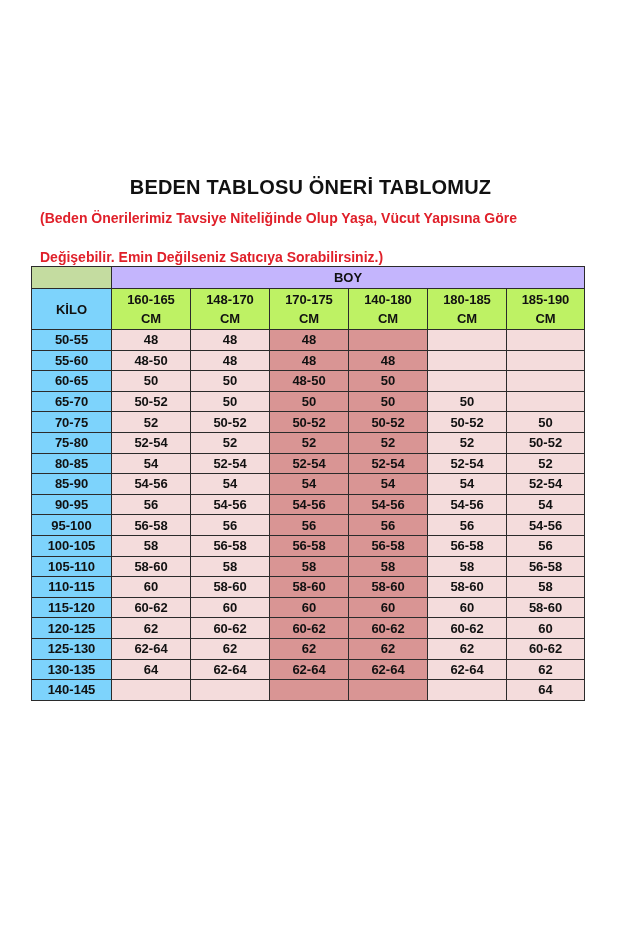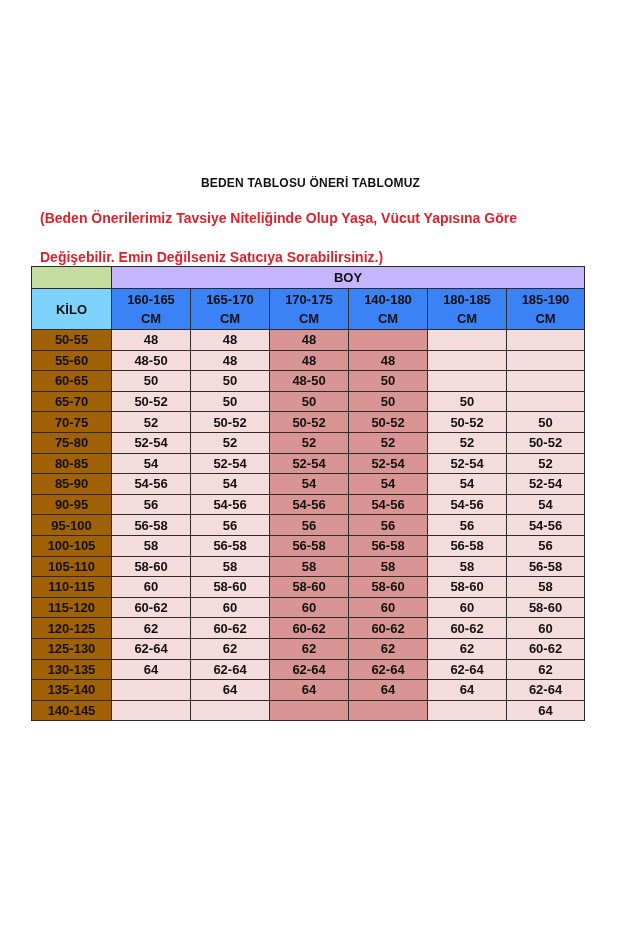--- a/index.html
+++ b/index.html
@@ -1,32 +1,32 @@
 <!DOCTYPE html>
 <html><head>
 <meta charset="utf-8">
 <style>
   html, body { margin: 0; padding: 0; background: #ffffff; }
   body { width: 621px; height: 931px; position: relative; overflow: hidden;
          font-family: "Liberation Sans", "DejaVu Sans", sans-serif; }
   .title { position: absolute; left: 0; width: 621px; top: 176px; text-align: center;
-           font-size: 12px; font-weight: bold; color: #111; letter-spacing: 0.2px; }
+           font-size: 20px; font-weight: bold; color: #111; letter-spacing: 0.2px; }
   .sub { position: absolute; left: 40px; width: 560px; text-align: left;
          font-size: 14px; font-weight: bold; color: #e0202a; }
   .sub1 { top: 210px; }
   .sub2 { top: 249px; }
   table.size { position: absolute; left: 31px; top: 266px; border-collapse: collapse;
                table-layout: fixed; width: 553px; }
   table.size td { border: 1.5px solid #2b2b2b; text-align: center; padding: 0;
                   font-weight: bold; font-size: 13px; color: #111; overflow: hidden; white-space: nowrap; }
   td.corner { background: #c4dca0; height: 21px; }
   td.boy { background: #c4b5fd; height: 21px; font-size: 13px; }
   td.kilo-h { background: #7dd3fc; font-size: 14px; }
-  td.hh { background: #3b82f6; height: 40px; line-height: 19px; font-size: 13px; }
-  td.k { background: #a16207; height: 19.6px; }
+  td.hh { background: #bef264; height: 40px; line-height: 19px; font-size: 13px; }
+  td.k { background: #7dd3fc; height: 19.6px; }
   td.l { background: #f4dcdc; }
   td.d { background: #d99594; }
 </style>
 </head>
 <body>
 
 <div class="title">BEDEN TABLOSU ÖNERİ TABLOMUZ</div>
 <div class="sub sub1">(Beden Önerilerimiz  Tavsiye Niteliğinde  Olup Yaşa, Vücut Yapısına  Göre</div>
 <div class="sub sub2">Değişebilir. Emin Değilseniz  Satıcıya  Sorabilirsiniz.)</div>
 
@@ -41,21 +41,21 @@
       <col style="width:78px">
   </colgroup>
   <tbody id="tbody">
     <tr>
       <td class="corner"></td>
       <td class="boy" colspan="6">BOY</td>
     </tr>
     <tr>
       <td class="kilo-h">KİLO</td>
       <td class="hh"><span>160-165</span><br><span>CM</span></td>
-      <td class="hh"><span>165-170</span><br><span>CM</span></td>
+      <td class="hh"><span>148-170</span><br><span>CM</span></td>
       <td class="hh"><span>170-175</span><br><span>CM</span></td>
       <td class="hh"><span>140-180</span><br><span>CM</span></td>
       <td class="hh"><span>180-185</span><br><span>CM</span></td>
       <td class="hh"><span>185-190</span><br><span>CM</span></td>
     </tr>
   <tr>
         <td class="k">50-55</td>
         <td class="l">48</td>
         <td class="l">48</td>
         <td class="d">48</td>
@@ -201,29 +201,20 @@
       <tr>
         <td class="k">130-135</td>
         <td class="l">64</td>
         <td class="l">62-64</td>
         <td class="d">62-64</td>
         <td class="d">62-64</td>
         <td class="l">62-64</td>
         <td class="l">62</td>
       </tr>
       <tr>
-        <td class="k">135-140</td>
-        <td class="l"></td>
-        <td class="l">64</td>
-        <td class="d">64</td>
-        <td class="d">64</td>
-        <td class="l">64</td>
-        <td class="l">62-64</td>
-      </tr>
-      <tr>
         <td class="k">140-145</td>
         <td class="l"></td>
         <td class="l"></td>
         <td class="d"></td>
         <td class="d"></td>
         <td class="l"></td>
         <td class="l">64</td>
       </tr>
     </tbody>
 </table>

